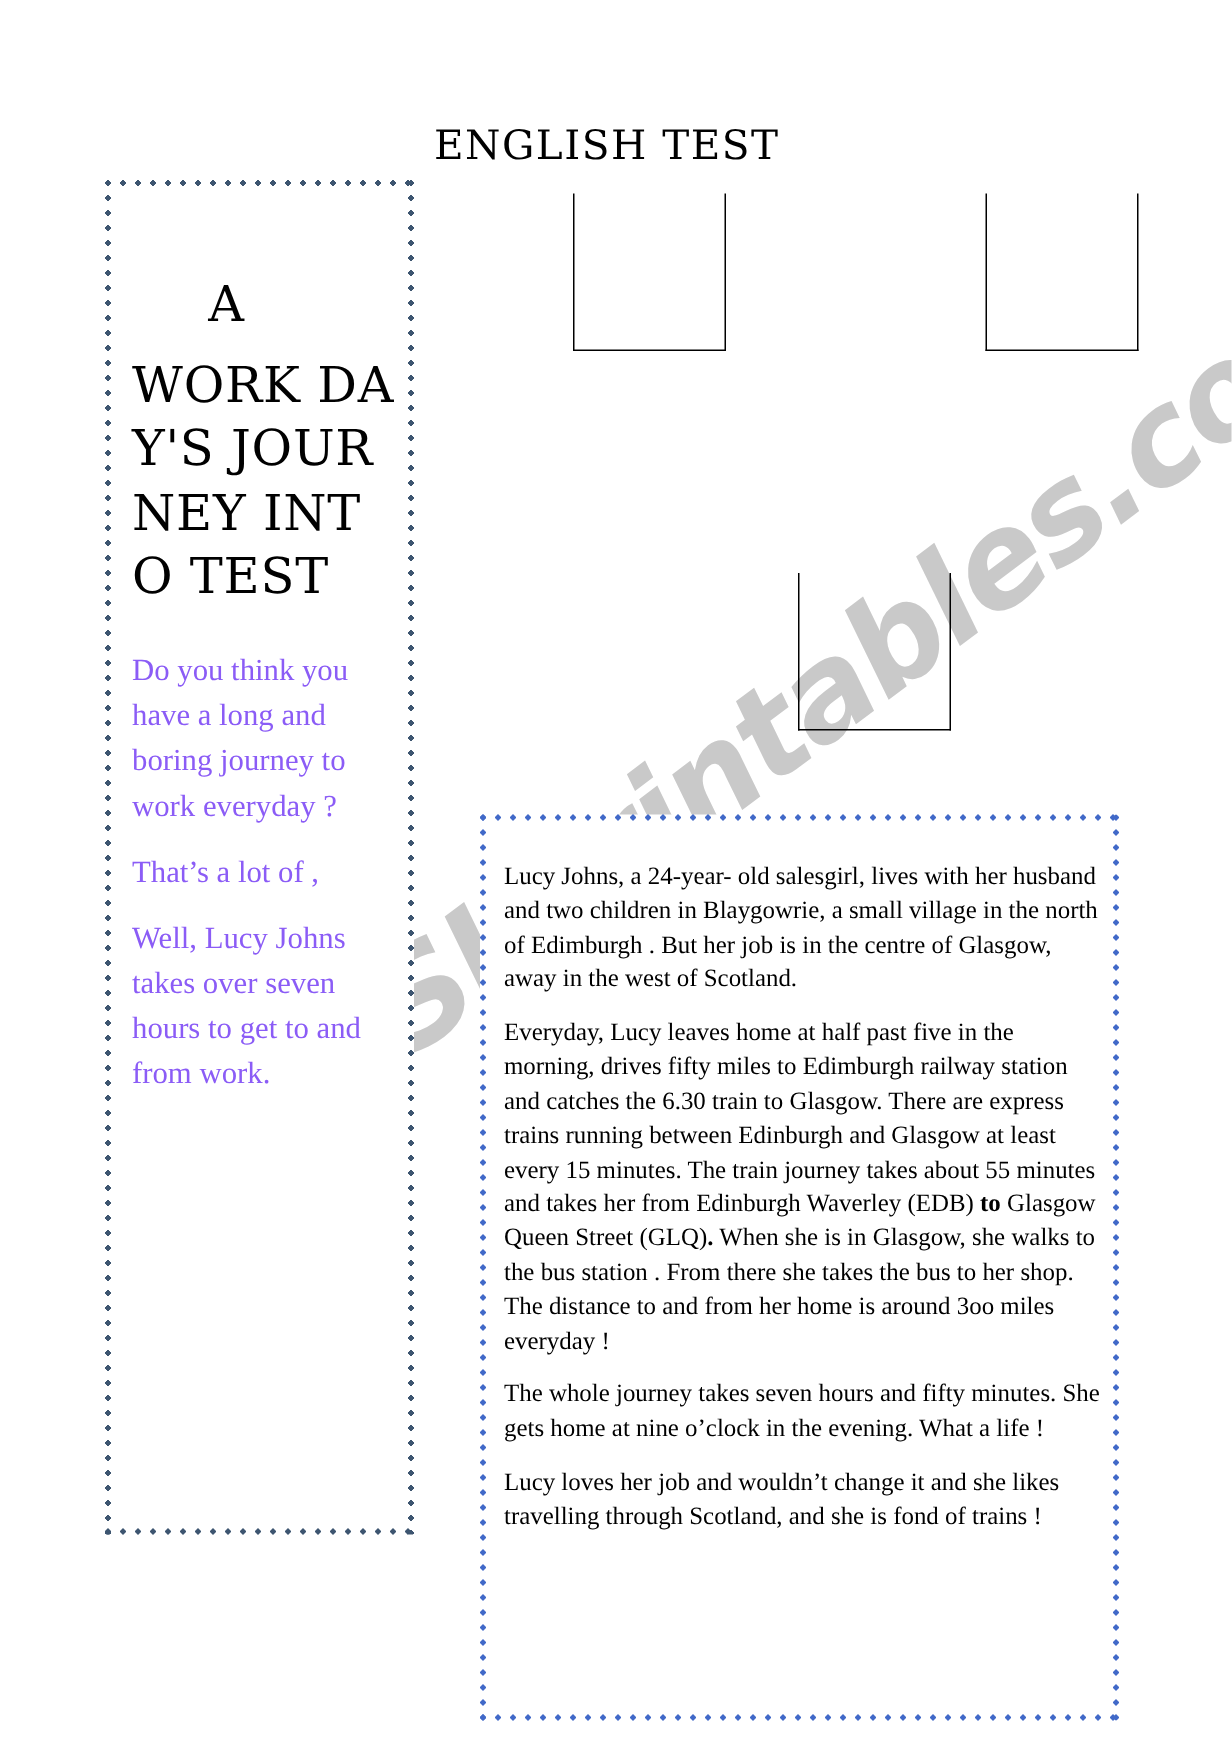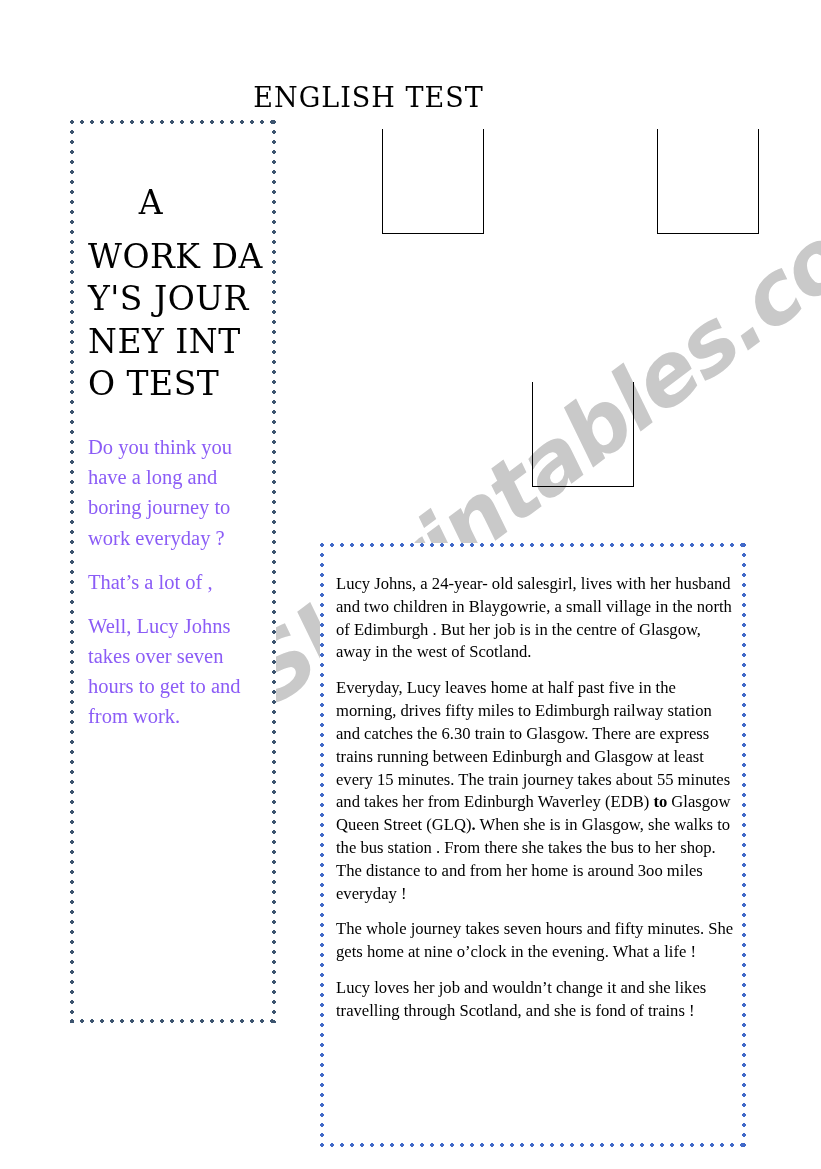--- a/index.html
+++ b/index.html
@@ -48,20 +48,21 @@
     left: 0;
     top: 82px;
     width: 737px;
     text-align: center;
     font-family: "DejaVu Serif", serif;
     font-size: 27px;
     font-weight: 400;
     letter-spacing: 1px;
     color: #000000;
     z-index: 4;
+    padding-left: 36px;
   }
 
   
   .placeholder-box {
     position: absolute;
     border-left: 1.6px solid #000;
     border-right: 1.6px solid #000;
     border-bottom: 1.6px solid #000;
     border-top: none;
     background: transparent;

